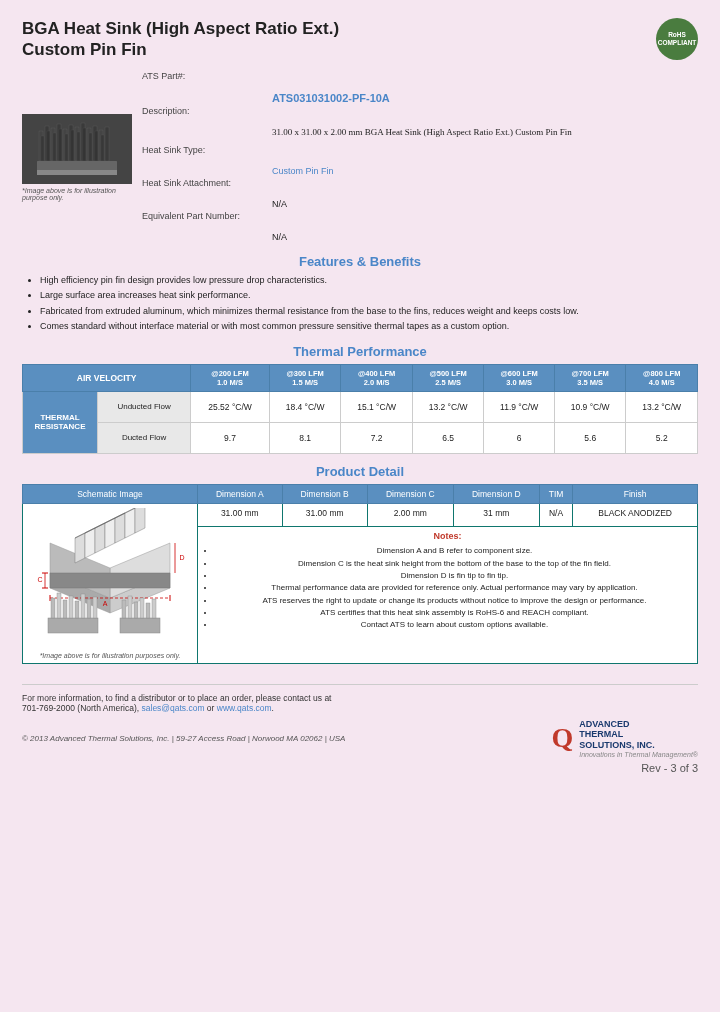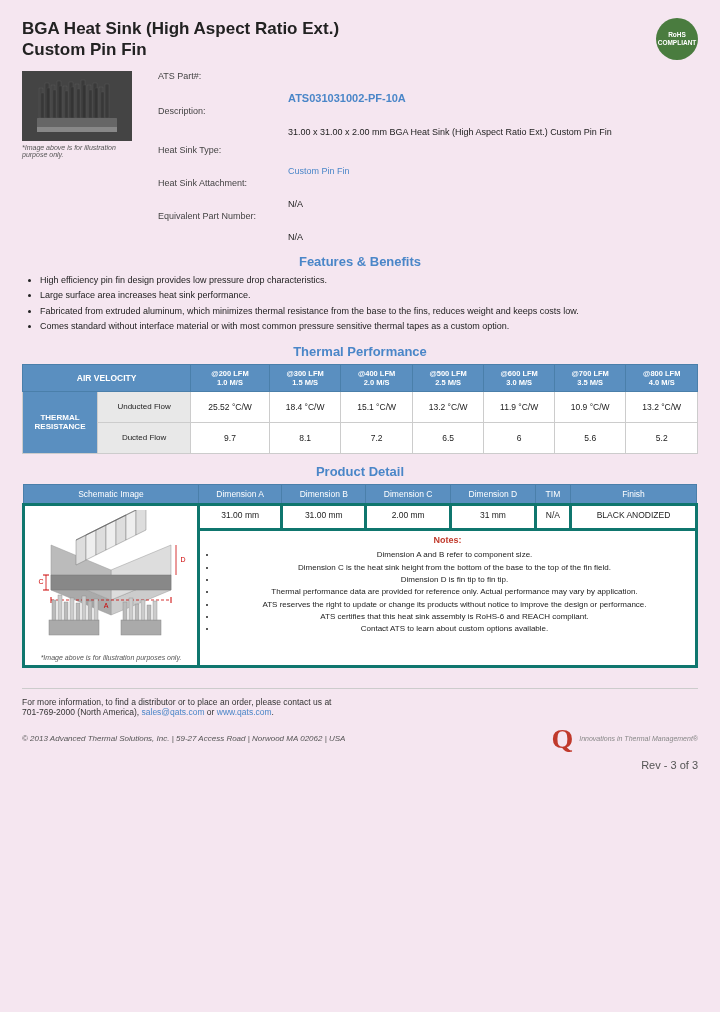--- a/index.html
+++ b/index.html
@@ -14,22 +14,22 @@
     }
     .page-title {
       font-size: 17px;
       font-weight: bold;
       color: #222;
       line-height: 1.25;
       margin-bottom: 10px;
     }
     .header-section {
       display: flex;
-      gap: 16px;
       margin-bottom: 6px;
+      align-items: center;
     }
     .product-image-area {
       width: 120px;
       flex-shrink: 0;
     }
     .product-image-box {
       width: 110px;
       height: 70px;
       background: #444;
       display: flex;
@@ -149,21 +149,21 @@
     }
     .detail-table th {
       background: #5a8fc0;
       color: white;
       text-align: center;
       padding: 4px 3px;
       border: 1px solid #4a7faa;
       font-weight: normal;
     }
     .detail-table td {
-      border: 3px solid #0f766e;
+      border: 1px solid #0f766e;
       text-align: center;
       padding: 4px 3px;
       background: white;
       vertical-align: top;
     }
     .detail-table .schematic-cell {
       width: 175px;
       text-align: center;
     }
     .notes-cell {
@@ -297,21 +297,21 @@
     <div class="image-caption">*Image above is for illustration purpose only.</div>
   </div>
 
   <div class="product-info">
     <div class="info-row">
       <span class="info-label">ATS Part#:</span>
       <span class="info-value part-number">ATS031031002-PF-10A</span>
     </div>
     <div class="info-row">
       <span class="info-label">Description:</span>
-      <span class="info-value" style="max-width:360px;">31.00 x 31.00 x 2.00 mm  BGA Heat Sink (High Aspect Ratio Ext.) Custom Pin Fin</span>
+      <span class="info-value" style="max-width:360px;font-family:Liberation Serif, serif;">31.00 x 31.00 x 2.00 mm  BGA Heat Sink (High Aspect Ratio Ext.) Custom Pin Fin</span>
     </div>
     <div style="height:6px;"></div>
     <div class="info-row">
       <span class="info-label">Heat Sink Type:</span>
       <span class="info-value link">Custom Pin Fin</span>
     </div>
     <div class="info-row">
       <span class="info-label">Heat Sink Attachment:</span>
       <span class="info-value">N/A</span>
     </div>
@@ -484,18 +484,23 @@
 <div class="footer-info">
   <div style="font-size:8.5px; color:#333; margin-bottom:4px;">
     For more information, to find a distributor or to place an order, please contact us at<br>
     701-769-2000 (North America), <span style="color:#4a86c8;">sales@qats.com</span> or <span style="color:#4a86c8;">www.qats.com</span>.
   </div>
   <div class="footer-bottom">
     <div class="footer-copyright">© 2013 Advanced Thermal Solutions, Inc. | 59-27 Access Road | Norwood MA  02062 | USA</div>
     <div class="ats-logo">
       <div class="ats-q">Q</div>
       <div class="ats-text">
+        <div class="ats-name">
+          <span>ADVANCED</span><br>
+          <span>THERMAL</span><br>
+          <span>SOLUTIONS, INC.</span>
+        </div>
         <div class="ats-tagline">Innovations in Thermal Management®</div>
       </div>
     </div>
   </div>
   <div class="page-num">Rev - 3 of 3</div>
 </div>
 
 </body></html>

